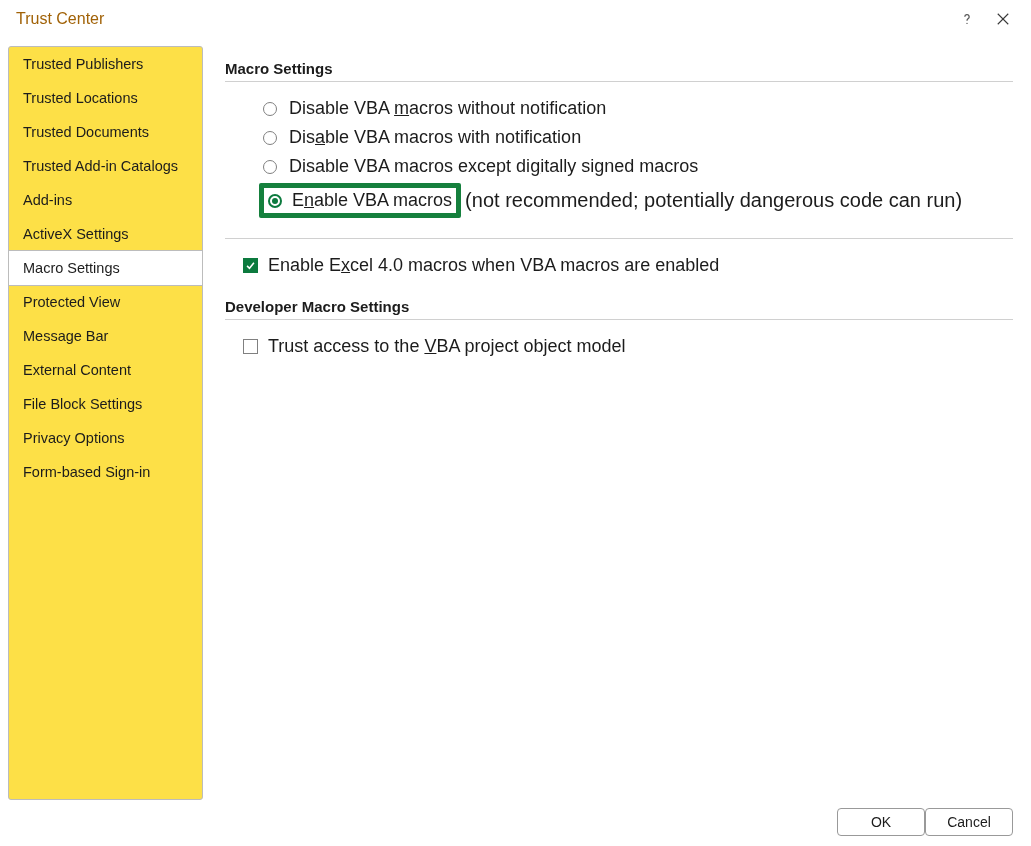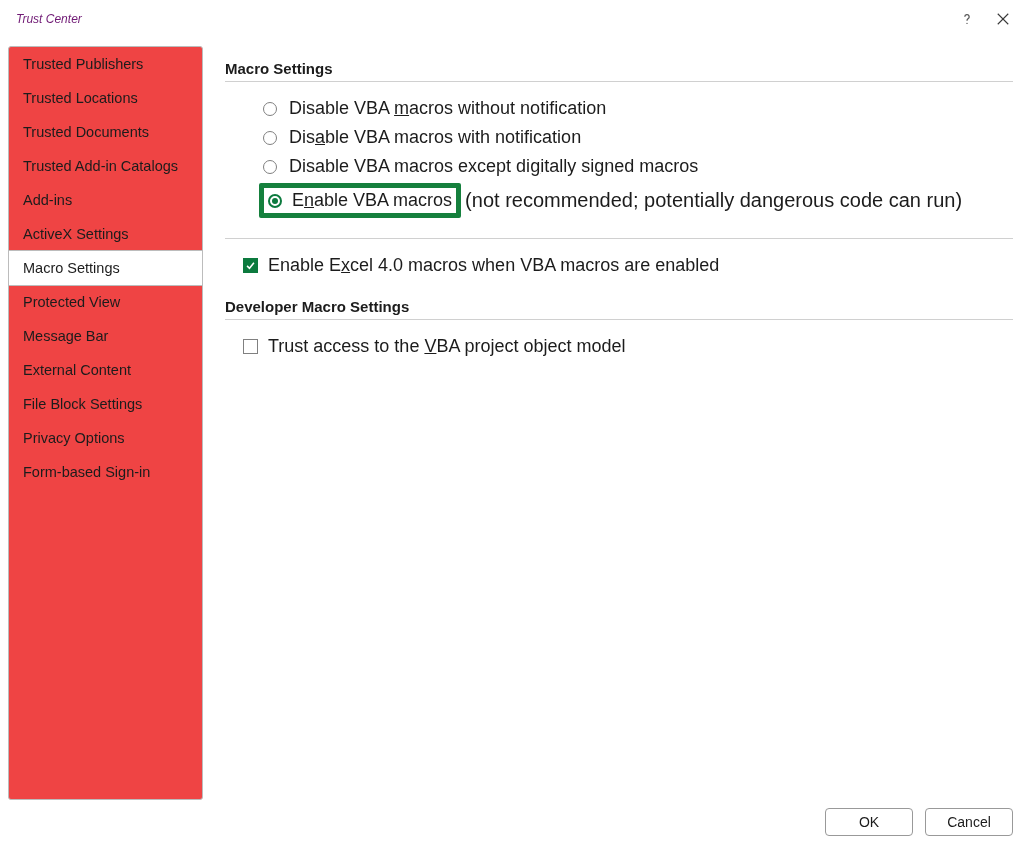--- a/index.html
+++ b/index.html
@@ -14,42 +14,41 @@
       overflow: hidden;
     }
     .titlebar {
       display: flex;
       align-items: center;
       height: 38px;
       padding: 0 10px 0 16px;
     }
     .titlebar .title {
       flex: 1;
-      color: #701a75;
-      font-size: 12px;
-      font-style: italic;
+      color: #a16207;
+      font-size: 16px;
     }
     .titlebar .tb-icon {
       width: 36px;
       height: 36px;
       display: flex;
       align-items: center;
       justify-content: center;
       color: #4b4b4b;
     }
     .titlebar .tb-icon svg { width: 14px; height: 14px; }
     .main {
       display: flex;
       padding: 8px 18px 0 8px;
       height: 762px;
     }
     .sidebar {
       width: 195px;
       border: 1px solid #bcbcbc;
-      background: #ef4444;
+      background: #fde047;
       border-radius: 3px;
       overflow: hidden;
     }
     .sidebar-item {
       padding: 8px 14px;
       font-size: 14.5px;
       color: #1c1c1c;
       cursor: default;
       line-height: 18px;
     }
@@ -124,21 +123,20 @@
     }
     .highlight-row {
       display: flex;
       align-items: center;
       padding: 2px 0 4px 0;
     }
     .highlight-row .suffix { margin-left: 4px; font-size: 20px; }
     .footer {
       display: flex;
       justify-content: flex-end;
-      gap: 12px;
       padding: 8px 18px 0 0;
     }
     .btn {
       min-width: 88px;
       height: 28px;
       border: 1px solid #999;
       border-radius: 4px;
       background: #fff;
       font-size: 14px;
       padding: 0 18px;

